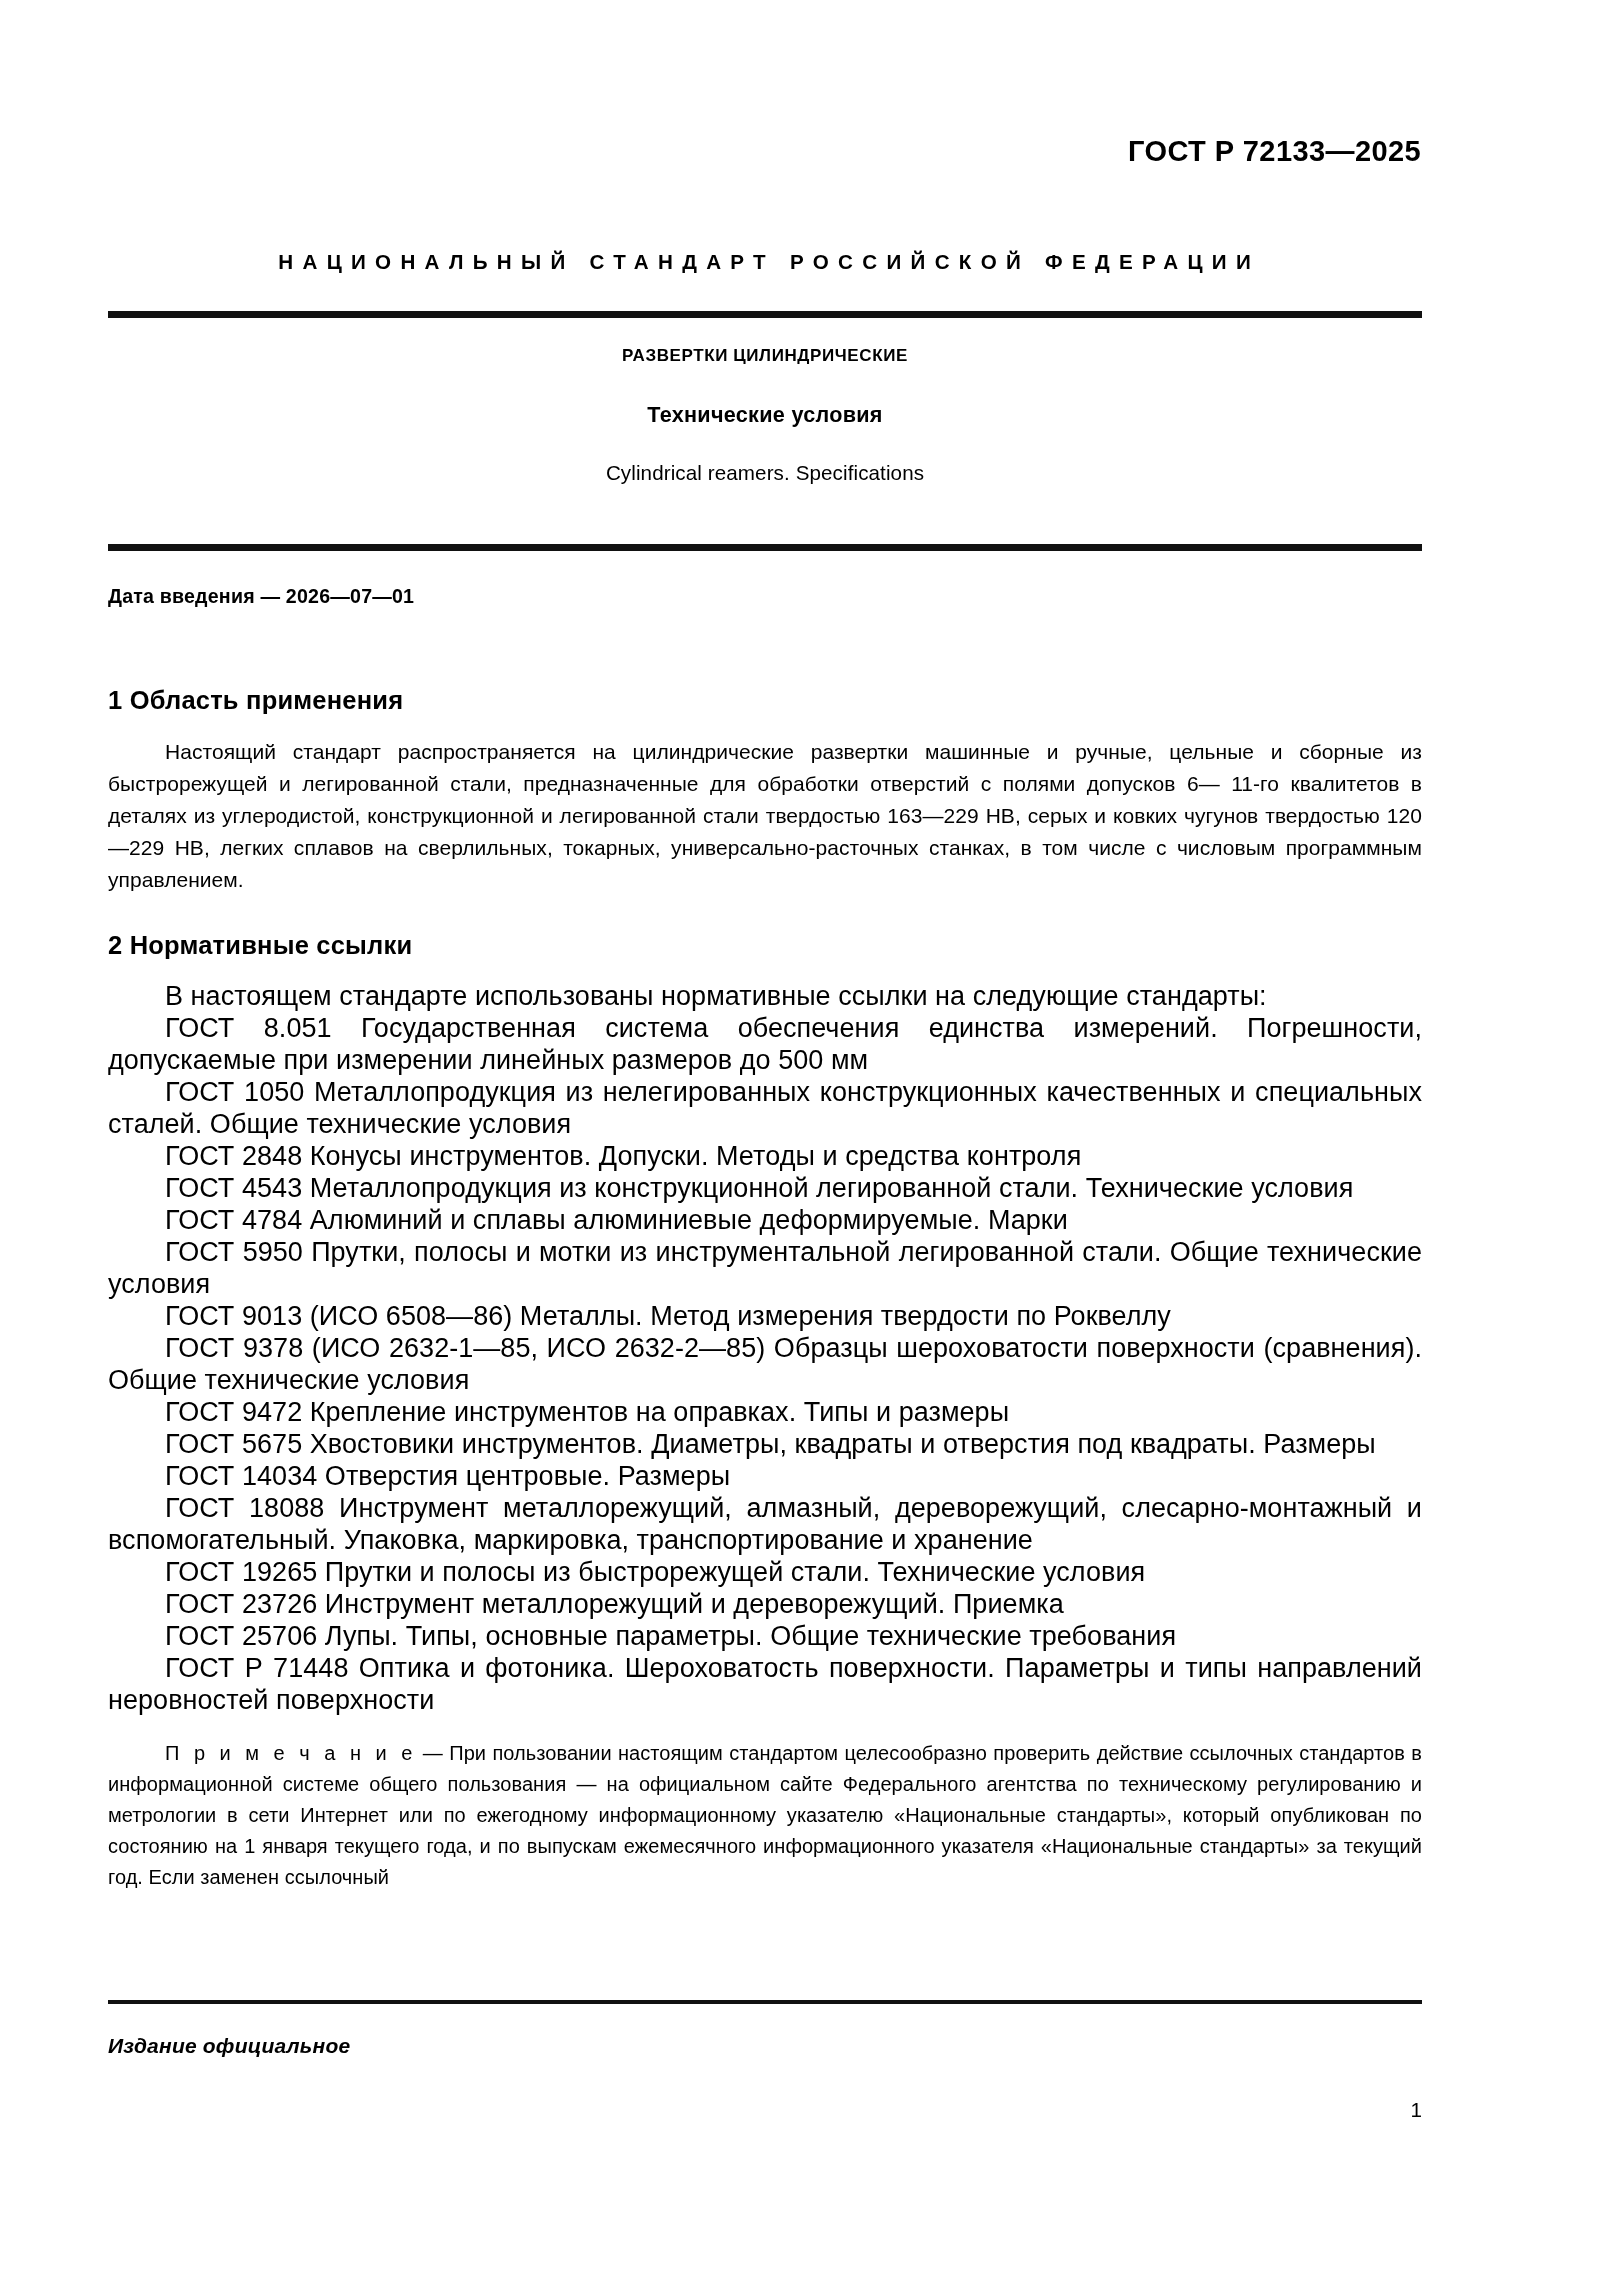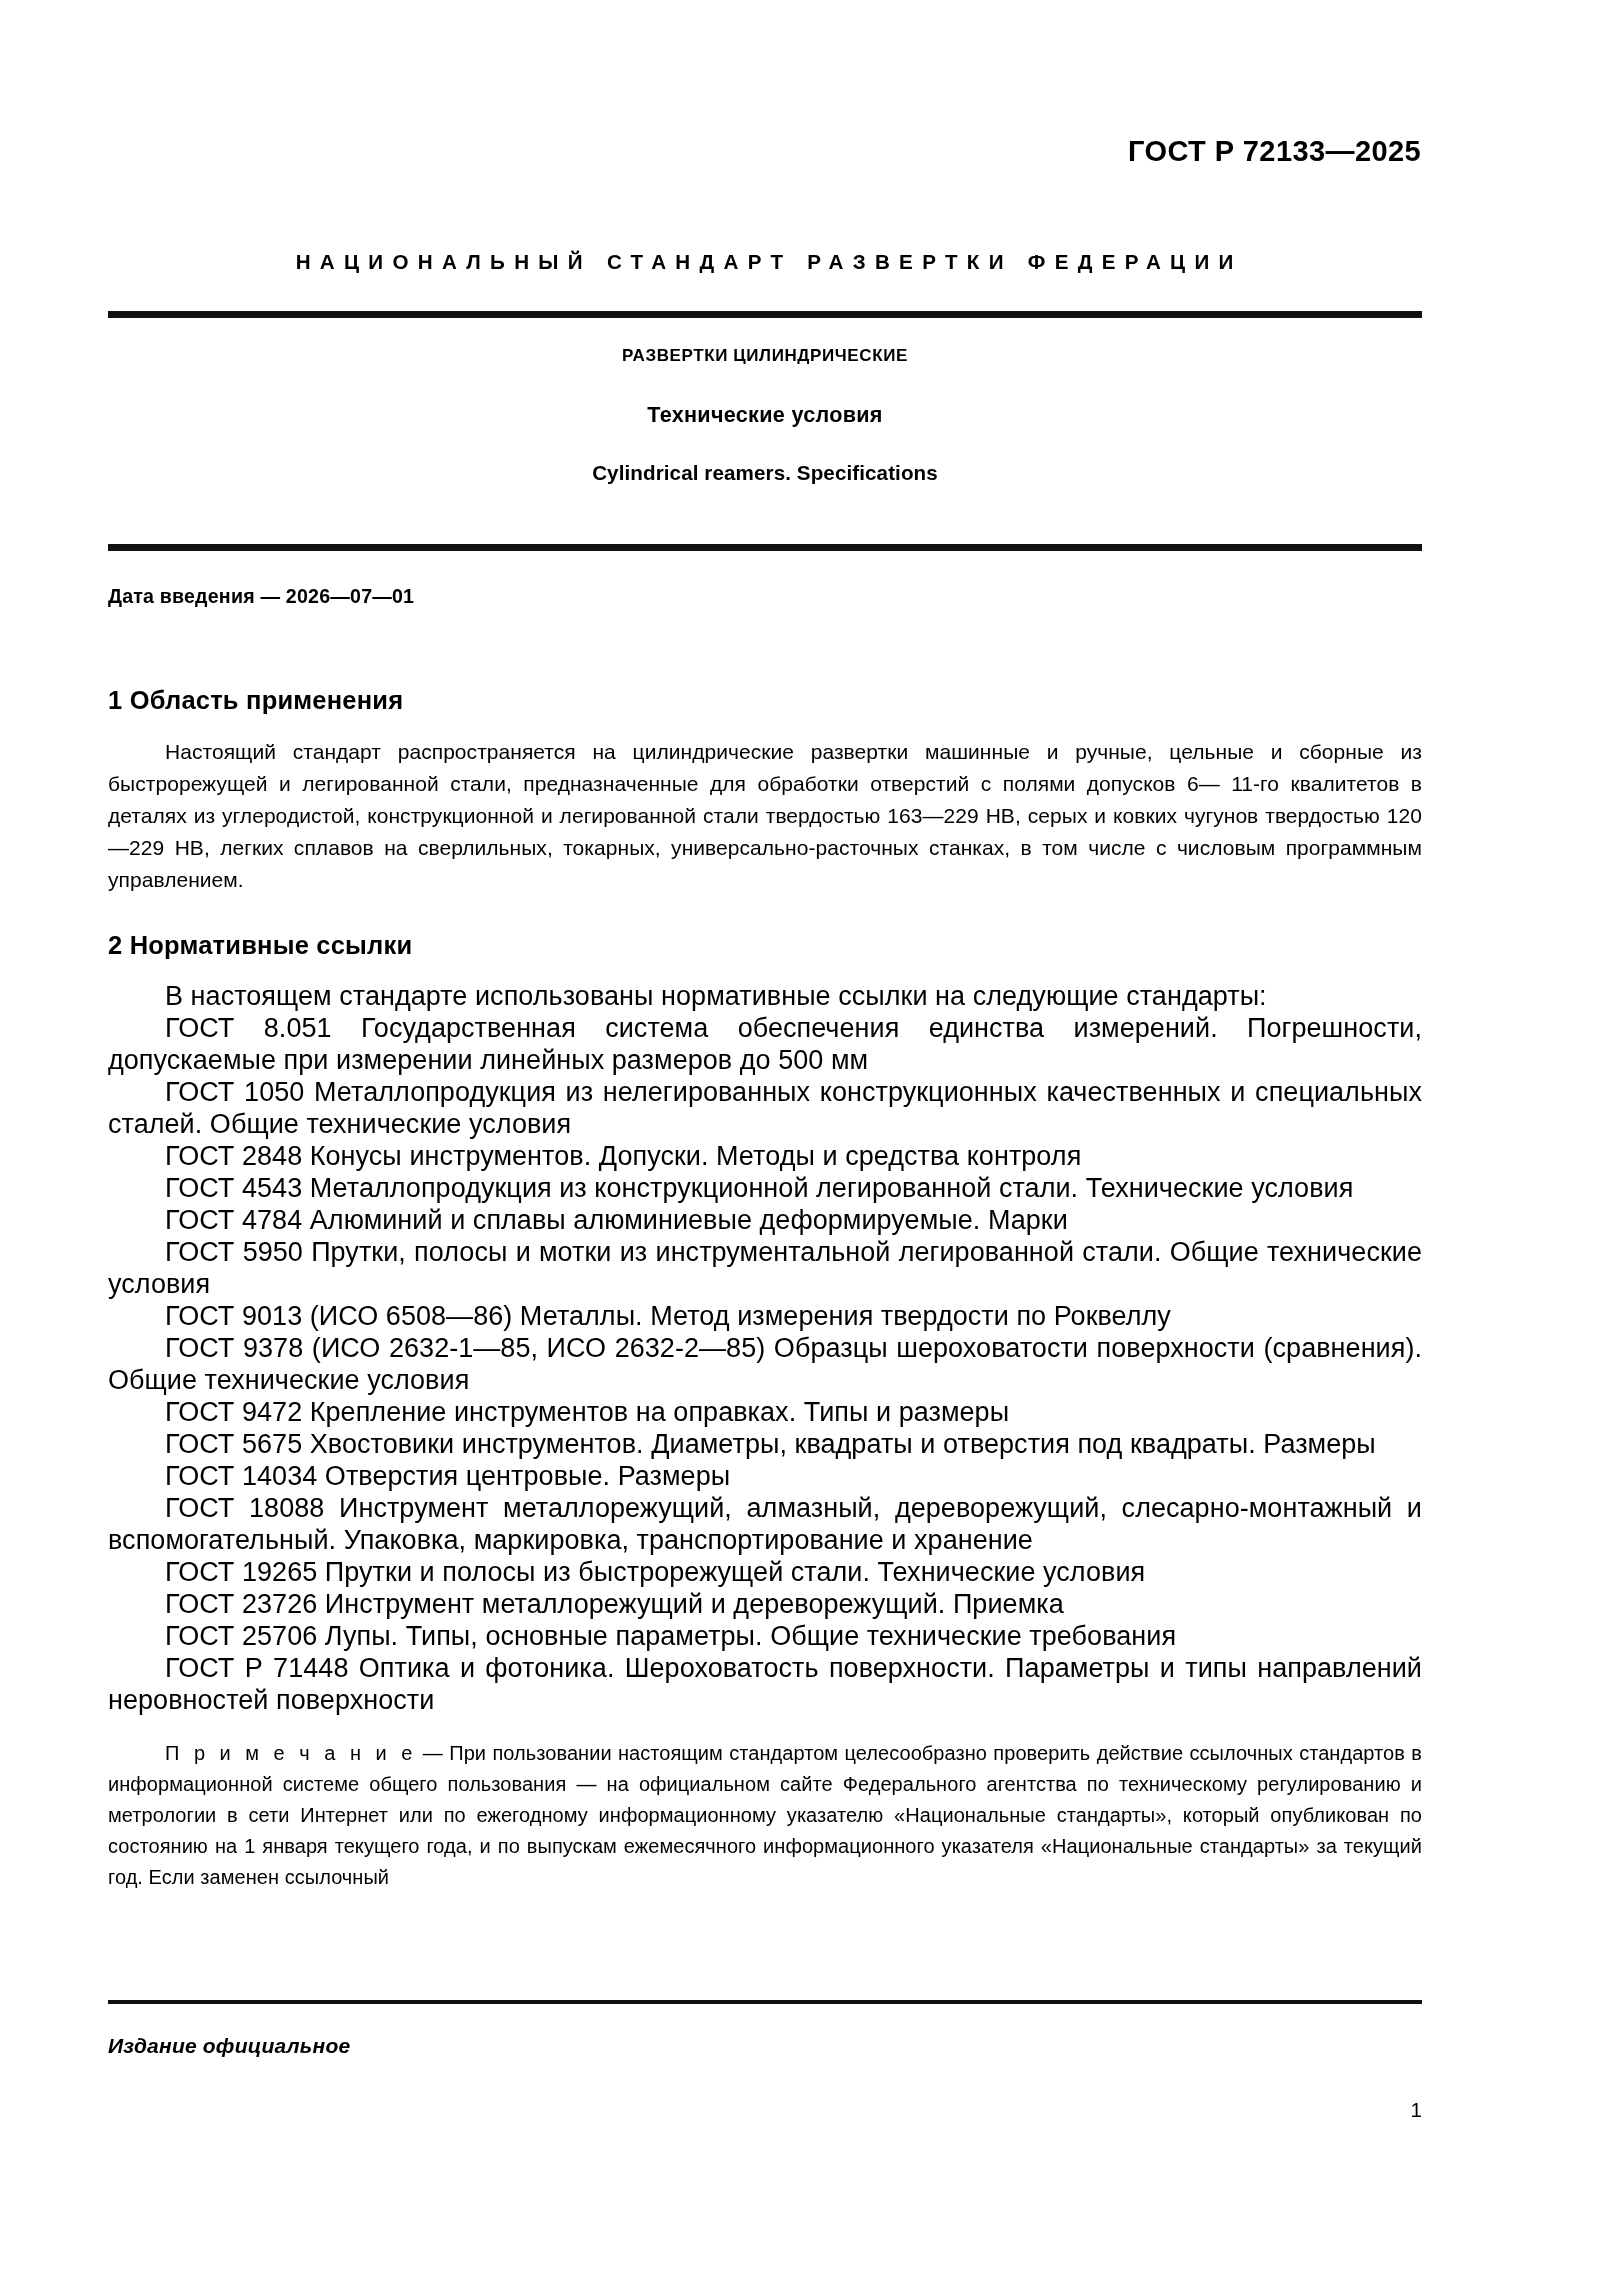--- a/index.html
+++ b/index.html
@@ -82,21 +82,21 @@
   }
   .title-sub {
     margin-top: 36px;
     font-size: 21.6px;
     font-weight: bold;
     letter-spacing: 0.3px;
   }
   .title-en {
     margin-top: 33px;
     font-size: 20.6px;
-    font-weight: bold;
+    font-weight: normal;
     letter-spacing: 0.1px;
   }
 
   
   .intro-date {
     position: absolute;
     left: 108px;
     top: 585px;
     width: 1314px;
     text-align: left;
@@ -179,21 +179,21 @@
     font-size: 20.6px;
   }
 </style>
 </head>
 <body>
 
 <div class="page">
 
   <div class="doc-header">ГОСТ Р 72133—2025</div>
 
-  <div class="nat-standard">НАЦИОНАЛЬНЫЙ СТАНДАРТ РАЗВЕРТКИ ФЕДЕРАЦИИ</div>
+  <div class="nat-standard">НАЦИОНАЛЬНЫЙ СТАНДАРТ РОССИЙСКОЙ ФЕДЕРАЦИИ</div>
 
   <div class="rule-thick rule-top"></div>
 
   <div class="title-block">
     <div class="title-main">РАЗВЕРТКИ ЦИЛИНДРИЧЕСКИЕ</div>
     <div class="title-sub">Технические условия</div>
     <div class="title-en">Cylindrical reamers. Specifications</div>
   </div>
 
   <div class="rule-thick rule-bottom"></div>

